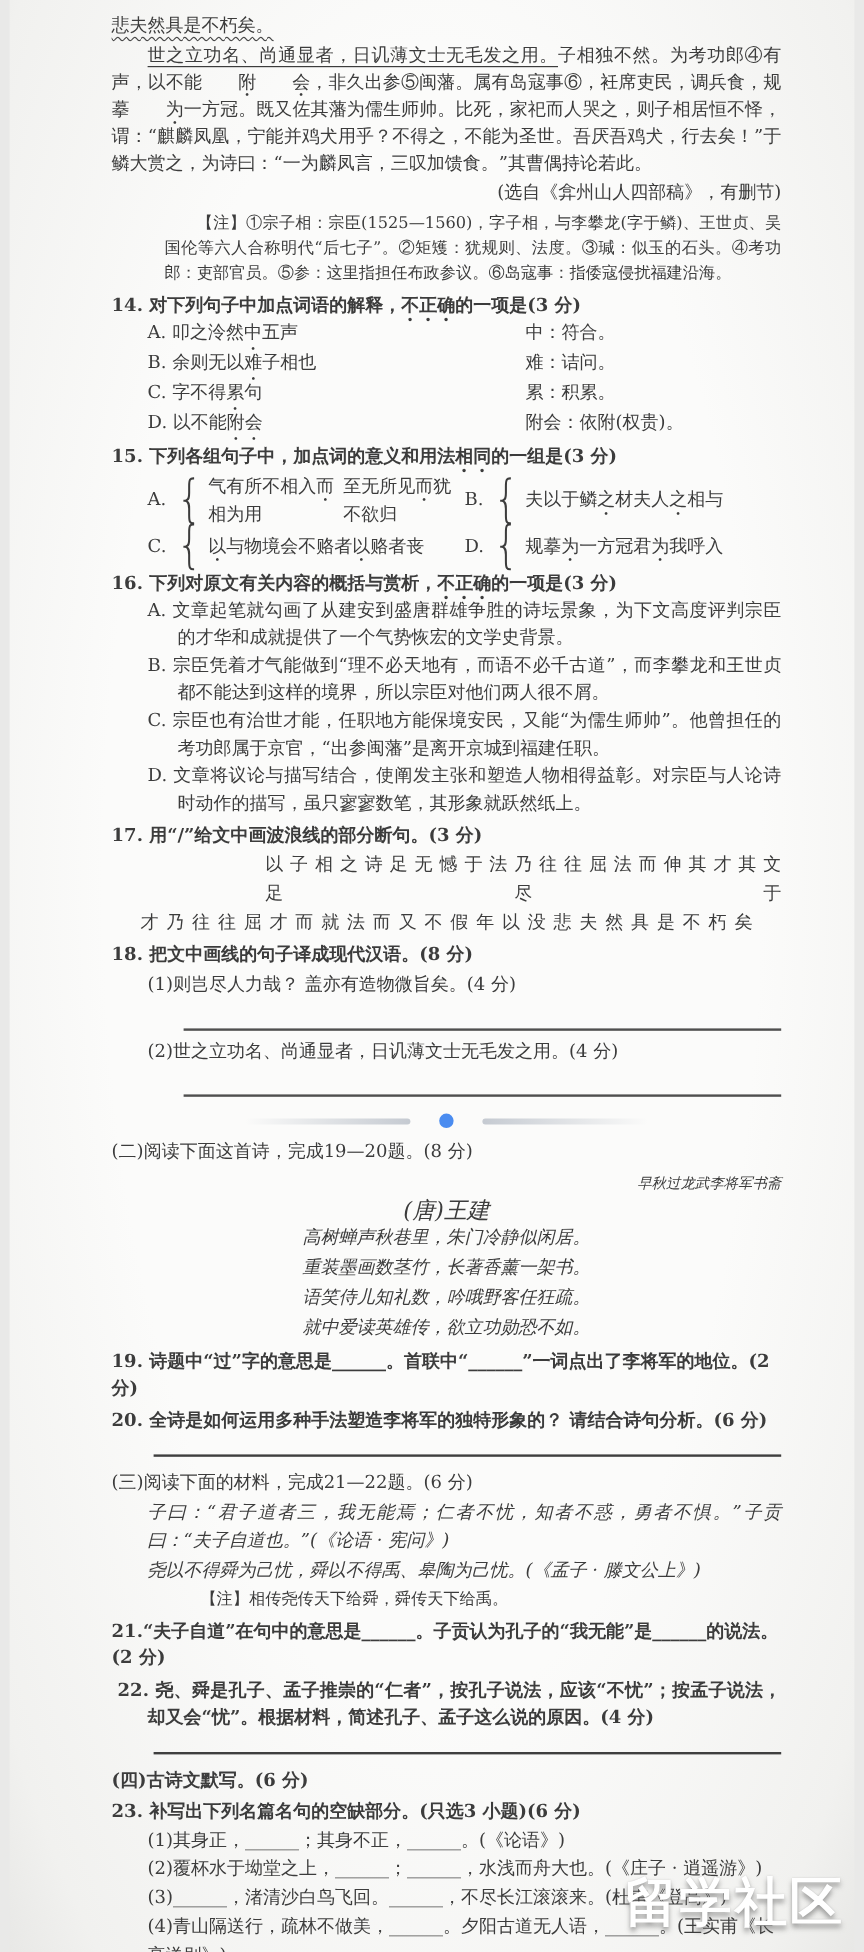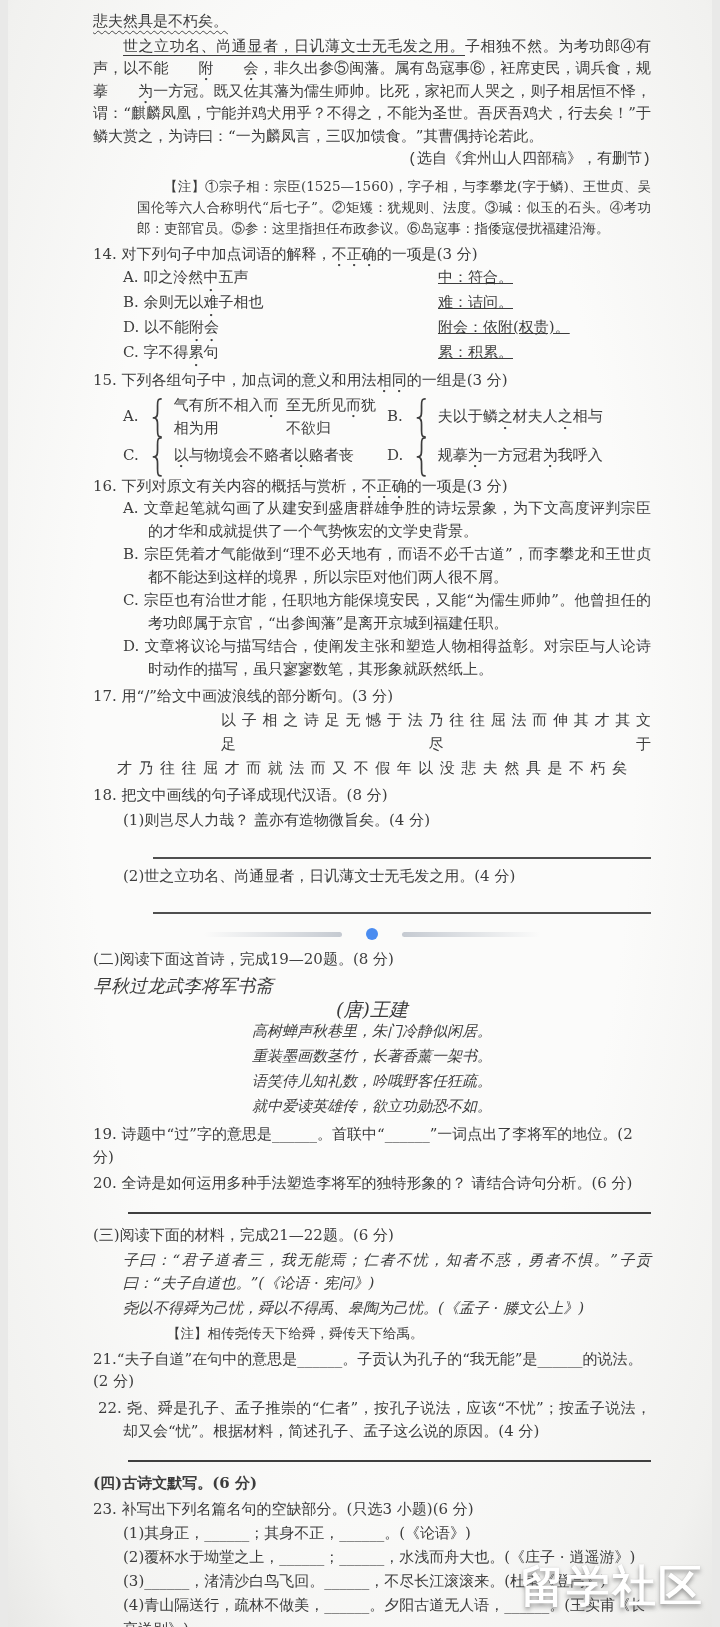--- a/index.html
+++ b/index.html
@@ -27,35 +27,35 @@
     text-decoration-style:wavy;
     text-decoration-color:#4a4a4a;
     text-underline-offset:4px;
     text-decoration-thickness:1px;
   }
   .ul{
     text-decoration:underline;
     text-underline-offset:4px;
     text-decoration-thickness:1px;
   }
-  .source{text-align:right;margin-top:0;font-family:Liberation Mono, monospace;}
+  .source{text-align:right;margin-top:0;}
   .note{font-size:13.5px;line-height:21px;margin-top:4px;text-align:justify;margin-left:44px;}
-  .stem{margin-top:4px;}
+  .stem{margin-top:4px;font-weight:bold;}
   
   .emdot{position:relative;display:inline-block;}
   .emdot::after{
     content:"•";
     position:absolute;left:50%;bottom:-0.62em;
     transform:translateX(-50%);
     font-size:8px;line-height:8px;color:#3c3c3c;
   }
   
   .opt-row{display:flex;padding-left:30px;line-height:25px;}
   .opt-left{width:315px;}
-  .opt-right{flex:1;text-decoration:underline;}
+  .opt-right{flex:1;}
   
   .g-grid{display:flex;flex-wrap:wrap;padding-left:30px;margin-top:2px;}
   .g-cell{width:50%;display:flex;align-items:center;box-sizing:border-box;margin-bottom:4px;}
   .g-label{width:24px;flex:none;}
   .g-brace{
     font-family:"DejaVu Sans",sans-serif;
     font-size:34px;font-weight:300;color:#3c3c3c;
     transform:scaleY(1.25);margin-right:5px;flex:none;
   }
   .g-lines{display:flex;flex-direction:row;line-height:23px;}
@@ -69,21 +69,21 @@
   .ans-line{border-bottom:2px solid #4f4f4f;height:1px;margin:24px 0 6px 60px;}
   .sec-line{border-bottom:2px solid #3f3f3f;height:1px;margin:16px 0 10px 35px;}
   
   .divider{display:flex;align-items:center;justify-content:center;margin:14px 0 8px 0;}
   .div-bar{height:5px;width:138px;border-radius:3px;}
   .div-bar.left{background:linear-gradient(to left,#c5cad1,rgba(197,202,209,0));}
   .div-bar.right{background:linear-gradient(to right,#c5cad1,rgba(197,202,209,0));}
   .div-dot{width:12px;height:12px;border-radius:50%;background:#4a8cf0;margin:0 24px;}
   
   .kai{font-style:italic;}
-  .poem-title{text-align:left;font-size:18px;margin-top:4px;}
+  .poem-title{text-align:right;font-size:12px;margin-top:4px;}
   .poem-author{text-align:center;font-size:19px;line-height:20px;margin-top:2px;}
   .poem-line{text-align:center;line-height:25px;}
   .heading{margin-top:6px;}
   .bold{font-weight:bold;}
   .just{text-align:justify;}
   .item{padding-left:30px;line-height:24px;}
   
   .watermark{
     position:absolute;right:8px;bottom:16px;
     text-align:right;z-index:5;
@@ -116,26 +116,26 @@
     <p class="stem">14. 对下列句子中加点词语的解释，<span class="emdot">不</span><span class="emdot">正</span><span class="emdot">确</span>的一项是(3 分)</p>
     <div class="opt-row">
       <span class="opt-left">A. 叩之泠然<span class="emdot">中</span>五声</span>
       <span class="opt-right">中：符合。</span>
     </div>
     <div class="opt-row">
       <span class="opt-left">B. 余则无以<span class="emdot">难</span>子相也</span>
       <span class="opt-right">难：诘问。</span>
     </div>
     <div class="opt-row">
+      <span class="opt-left">C. 字不得<span class="emdot">累</span>句</span>
+      <span class="opt-right">累：积累。</span>
+    </div>
+    <div class="opt-row">
       <span class="opt-left">D. 以不能<span class="emdot">附</span><span class="emdot">会</span></span>
       <span class="opt-right">附会：依附(权贵)。</span>
-    </div>
-    <div class="opt-row">
-      <span class="opt-left">C. 字不得<span class="emdot">累</span>句</span>
-      <span class="opt-right">累：积累。</span>
     </div>
 
     <p class="stem">15. 下列各组句子中，加点词的意义和用法<span class="emdot">相</span><span class="emdot">同</span>的一组是(3 分)</p>
     <div class="g-grid">
       <div class="g-cell">
         <span class="g-label">A.</span>
         <span class="g-brace">{</span>
         <span class="g-lines">
           <span>气有所不相入<span class="emdot">而</span>相为用</span>
           <span>至无所见<span class="emdot">而</span>犹不欲归</span>

